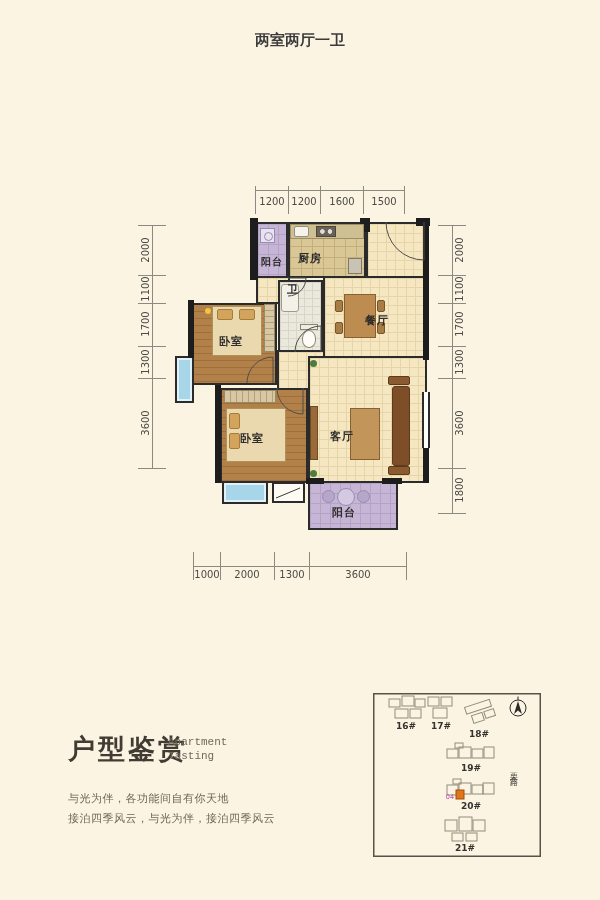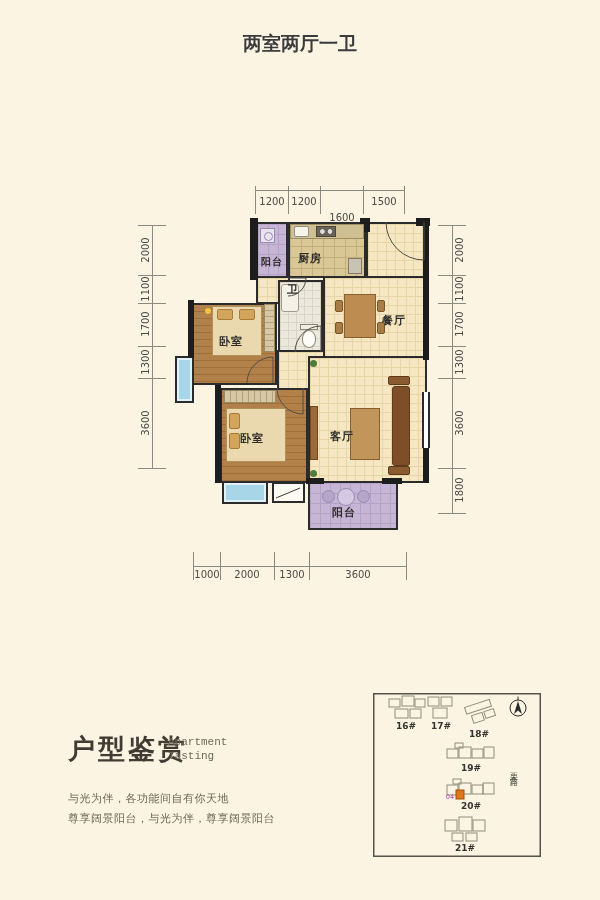--- a/index.html
+++ b/index.html
@@ -10,21 +10,21 @@
     color:#3a3a3a;
   }
   .abs{position:absolute;}
 
   
   .header{position:absolute;top:26px;left:0;width:100%;display:flex;justify-content:center;align-items:flex-start;gap:16px;}
   .header h1{
     margin:0;font-family:"DejaVu Serif","Liberation Serif",serif;
     font-size:40px;font-weight:700;letter-spacing:1px;color:#39393b;line-height:1.05;
   }
-  .header .spec{margin-top:4px;font-size:19px;font-weight:700;line-height:1.45;color:#3b3b3d;text-align:right;}
+  .header .spec{margin-top:4px;font-size:15px;font-weight:700;line-height:1.45;color:#3b3b3d;text-align:right;}
 
   
   .room{position:absolute;border:2px solid #2b2b2b;box-sizing:border-box;}
   .tile-light{
     background-color:#f5e7c1;
     background-image:linear-gradient(#e7d5a8 1px,transparent 1px),linear-gradient(90deg,#e7d5a8 1px,transparent 1px);
     background-size:9px 9px;
   }
   .tile-kitchen{
     background-color:#d9c795;
@@ -191,36 +191,36 @@
     <path d="M 306 278 A 18 18 0 0 1 288 296 M 288 278 L 306 278"></path>
     <path d="M 321 326 A 26 26 0 0 0 295 352 M 321 352 L 321 326"></path>
     <path d="M 273 357 A 26 26 0 0 0 247 383 M 273 383 L 273 357"></path>
     <path d="M 303 414 A 26 26 0 0 1 277 388 M 303 388 L 303 414"></path>
     <path d="M 276 498 L 300 488" stroke="#3a3a3a"></path>
   </svg>
 
   <span class="rlabel small" style="left:272px;top:262px;">阳台</span>
   <span class="rlabel" style="left:310px;top:258px;">厨房</span>
   <span class="rlabel" style="left:293px;top:289px;">卫</span>
-  <span class="rlabel" style="left:394px;top:320px;">餐厅</span>
+  <span class="rlabel" style="left:377px;top:320px;">餐厅</span>
   <span class="rlabel" style="left:231px;top:341px;">卧室</span>
   <span class="rlabel" style="left:252px;top:438px;">卧室</span>
   <span class="rlabel" style="left:342px;top:436px;">客厅</span>
   <span class="rlabel" style="left:344px;top:512px;">阳台</span>
 
   <div>
     <div class="dim-line" style="left:255px;top:190px;width:150px;height:1px;"></div>
     <div class="dim-tick" style="left:255px;top:186px;width:1px;height:28px;"></div>
     <div class="dim-tick" style="left:288px;top:186px;width:1px;height:28px;"></div>
     <div class="dim-tick" style="left:320px;top:186px;width:1px;height:28px;"></div>
     <div class="dim-tick" style="left:363px;top:186px;width:1px;height:28px;"></div>
     <div class="dim-tick" style="left:404px;top:186px;width:1px;height:28px;"></div>
     <span class="dim-h" style="left:272px;top:196px;">1200</span>
     <span class="dim-h" style="left:304px;top:196px;">1200</span>
-    <span class="dim-h" style="left:342px;top:212px;">1600</span>
+    <span class="dim-h" style="left:342px;top:196px;">1600</span>
     <span class="dim-h" style="left:384px;top:196px;text-align:right;">1500</span>
   </div>
 
   <div>
     <div class="dim-line" style="left:152px;top:225px;width:1px;height:243px;"></div>
     <div class="dim-tick" style="left:138px;top:225px;width:28px;height:1px;"></div>
     <div class="dim-tick" style="left:138px;top:275px;width:28px;height:1px;"></div>
     <div class="dim-tick" style="left:138px;top:303px;width:28px;height:1px;"></div>
     <div class="dim-tick" style="left:138px;top:346px;width:28px;height:1px;"></div>
     <div class="dim-tick" style="left:138px;top:378px;width:28px;height:1px;"></div>
@@ -263,21 +263,21 @@
   </div>
 </div>
 
 <div class="sec-title">户型鉴赏</div>
 <div class="sec-en">
   <div>Apartment</div>
   <div>Tasting</div>
 </div>
 <div class="sec-lines">
   <div>与光为伴，各功能间自有你天地</div>
-  <div>尊享阔景阳台，与光为伴，尊享阔景阳台</div>
+  <div>接泊四季风云，与光为伴，接泊四季风云</div>
 </div>
 
 <svg class="sitemap" width="168" height="164" viewBox="0 0 168 164">
   <rect x="0.75" y="0.75" width="166.5" height="162.5" fill="none" stroke="#55534a" stroke-width="1.5"></rect>
   <g fill="none" stroke="#8f8d7c" stroke-width="1">
     <g>
       <rect x="16" y="6" width="11" height="8"></rect>
         <rect x="29" y="3" width="12" height="10"></rect>
         <rect x="42" y="6" width="10" height="8"></rect>
       <rect x="22" y="16" width="13" height="9"></rect>

